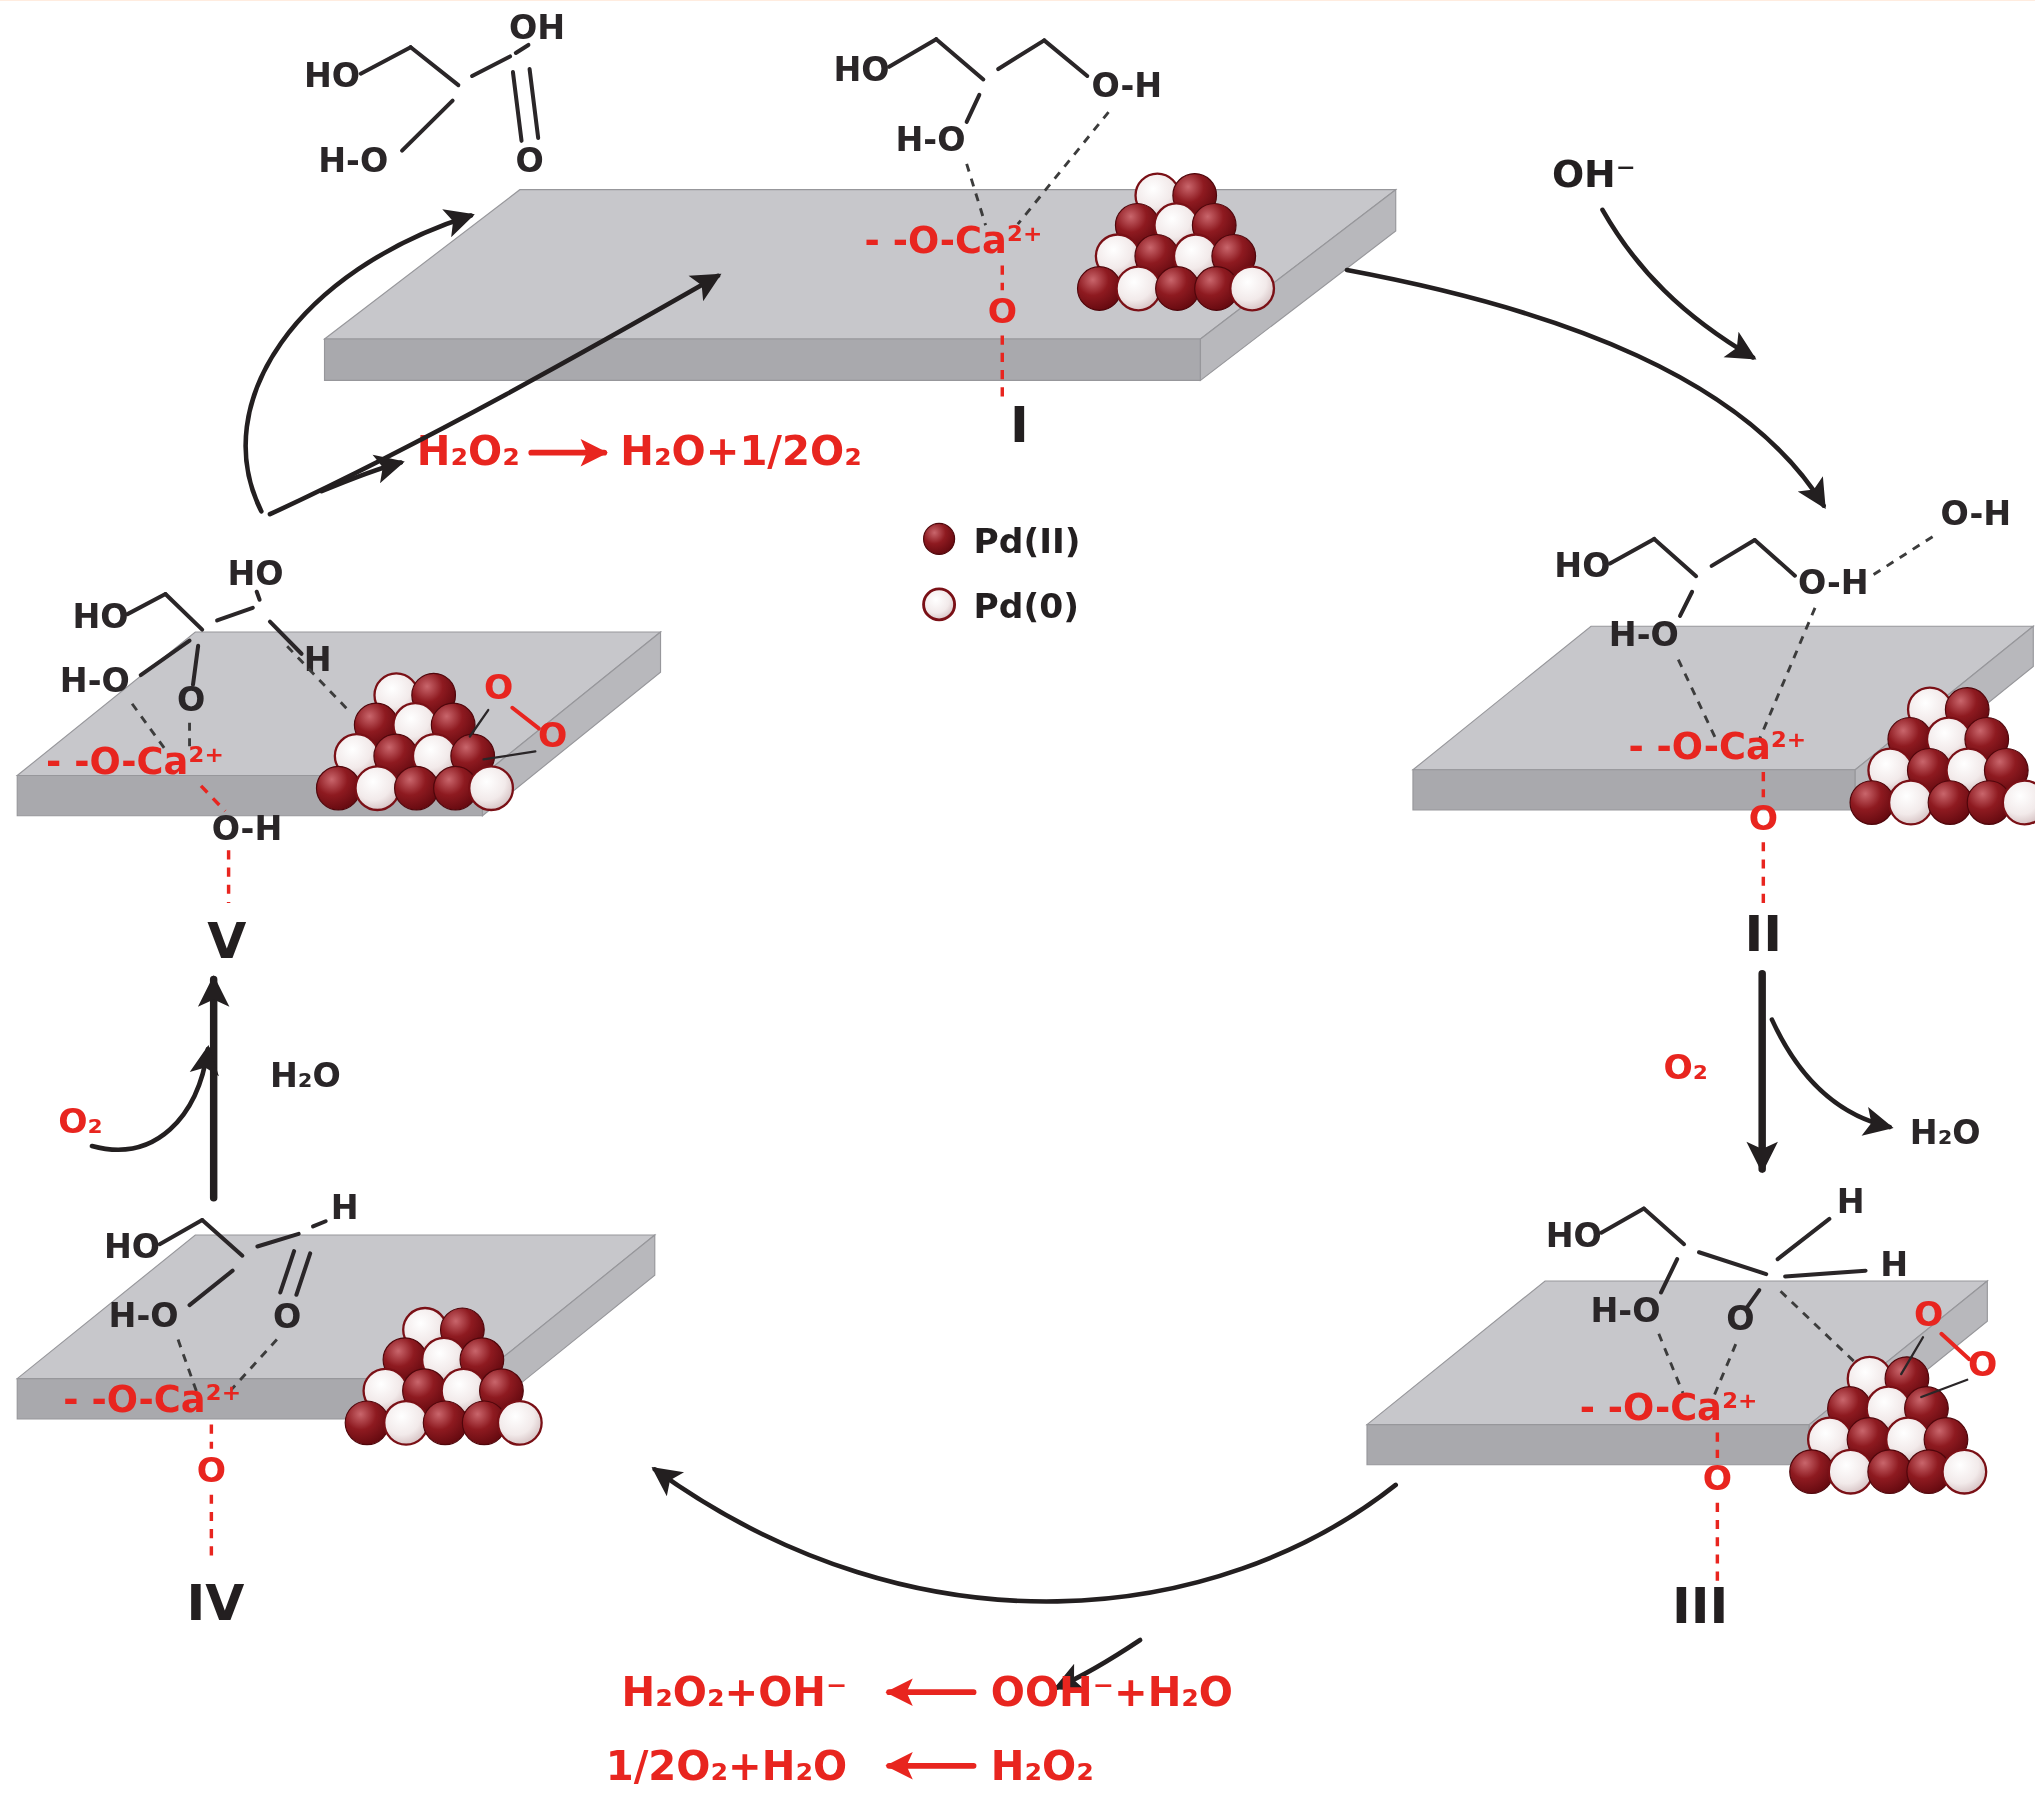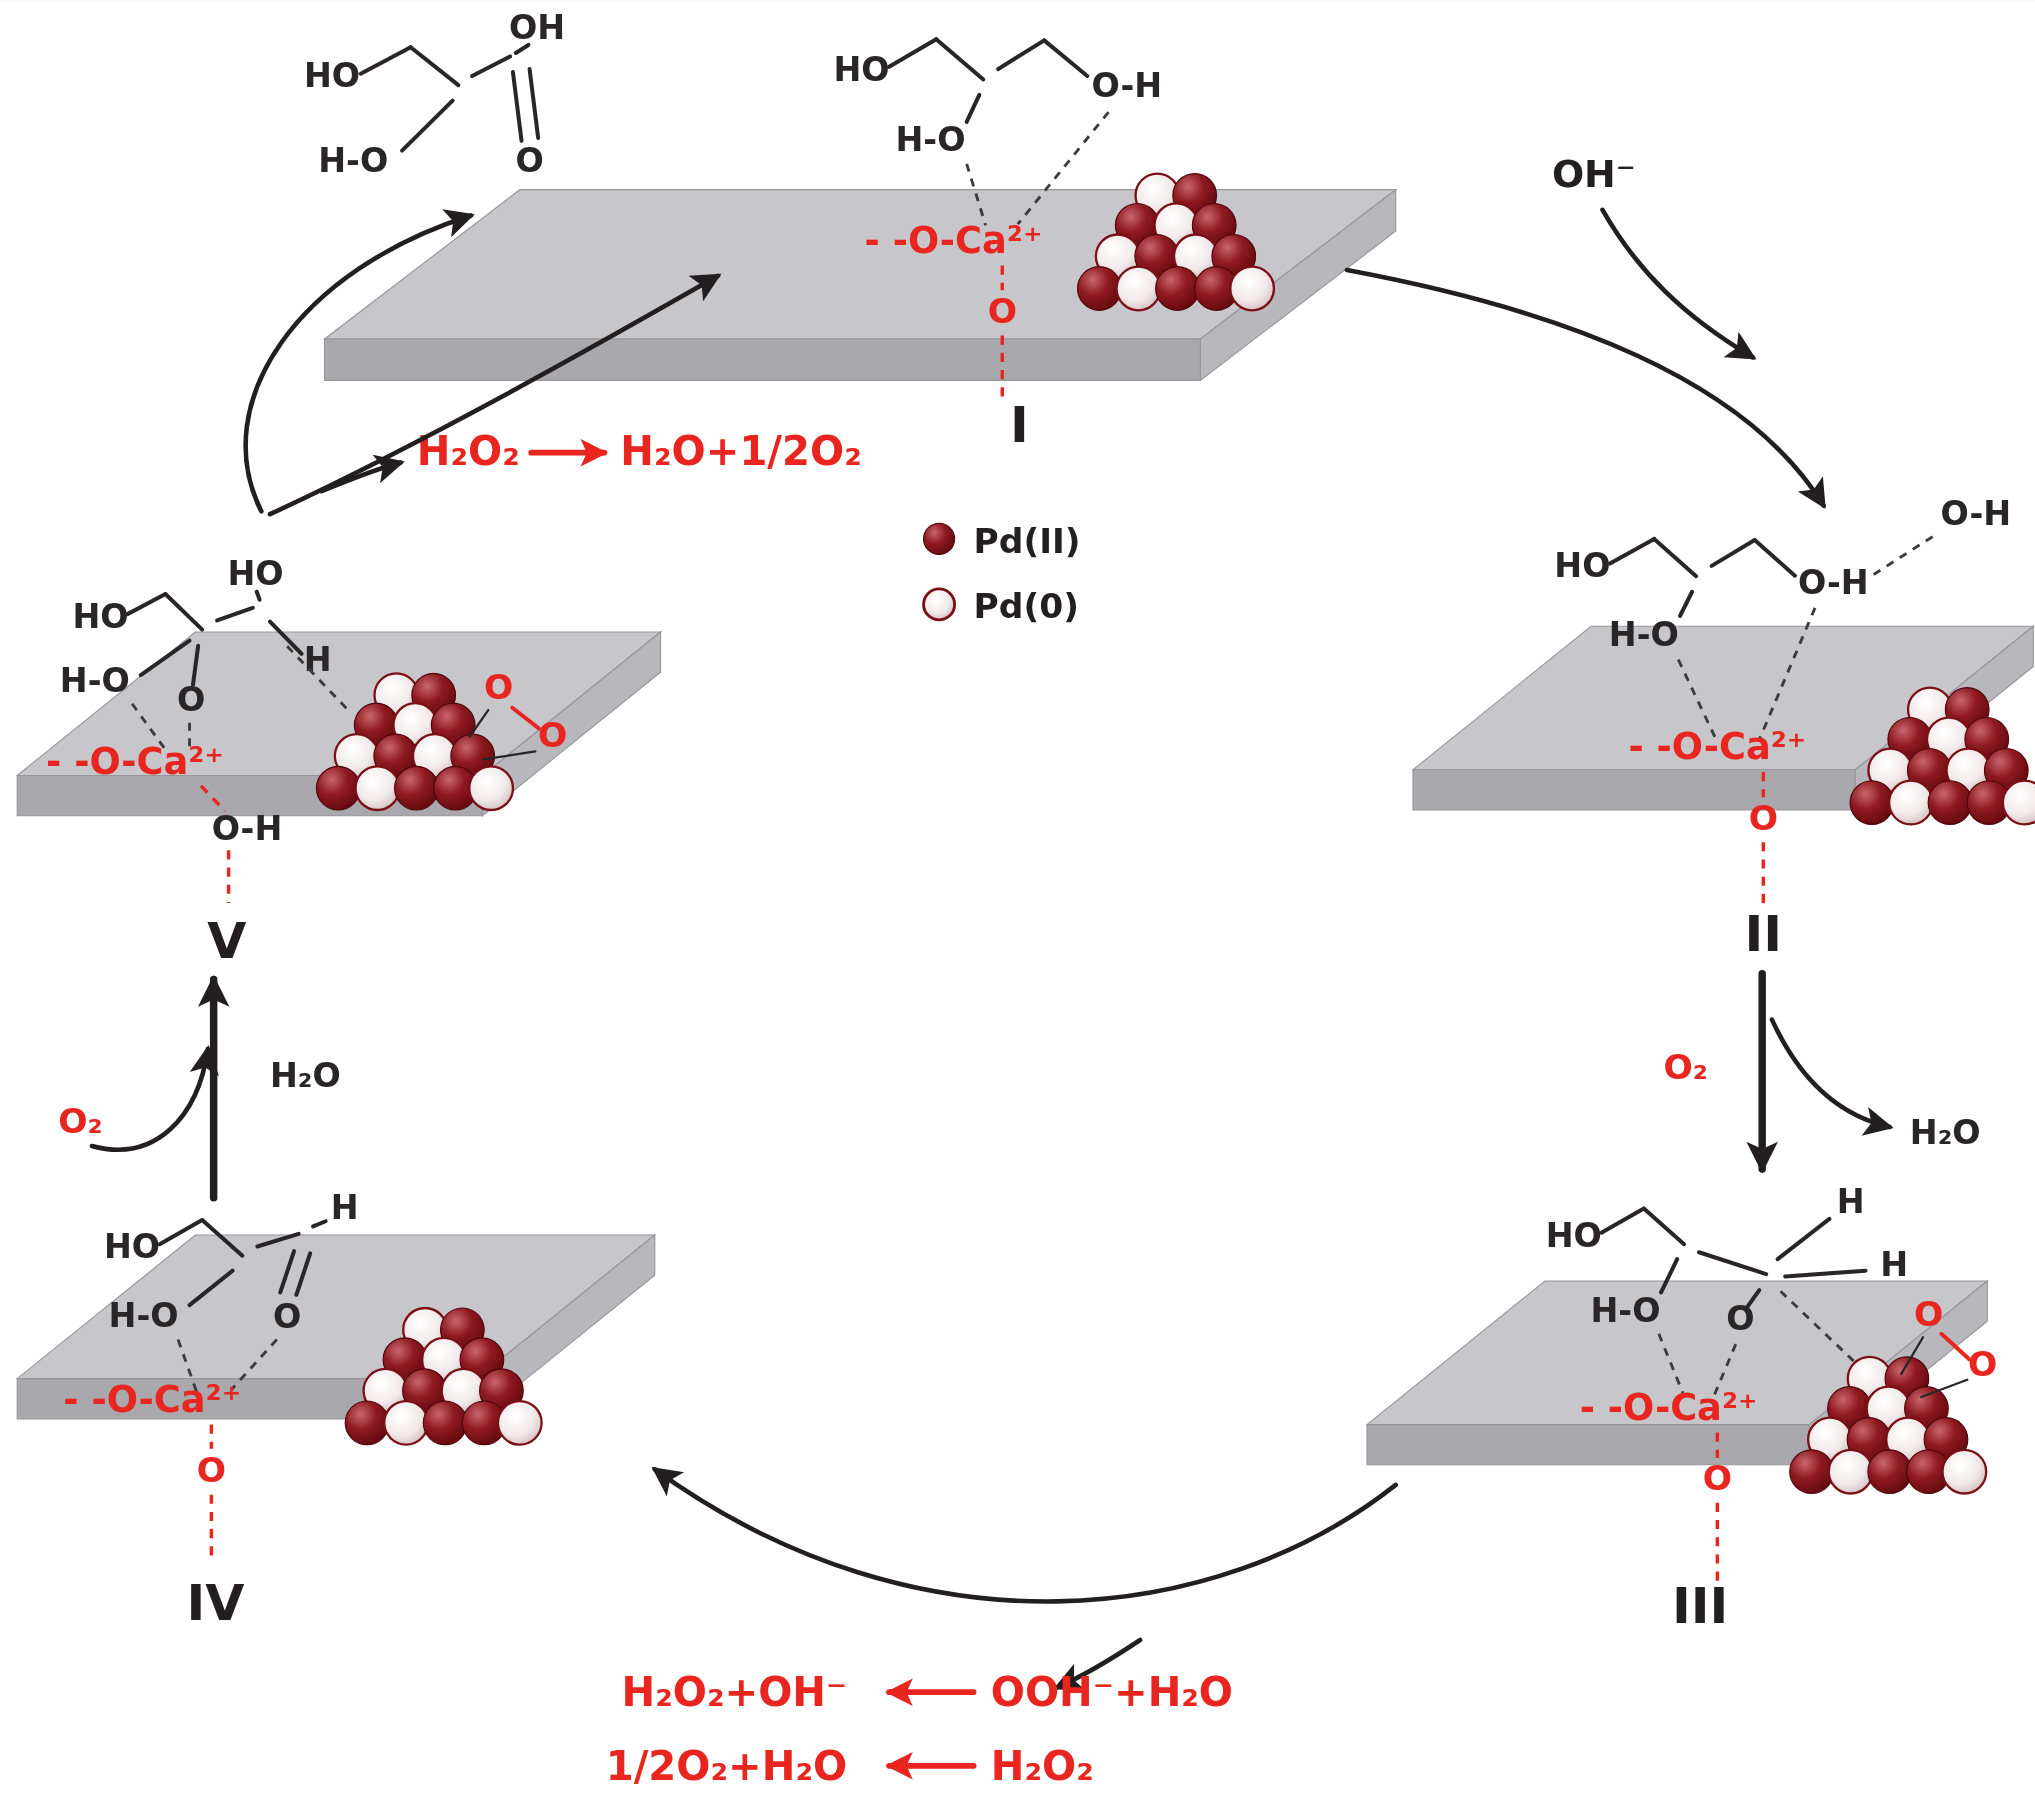--- a/index.html
+++ b/index.html
@@ -1,16 +1,16 @@
 <!DOCTYPE html>
 <html style="font-size:9.2px"><head>
 <meta charset="utf-8">
 <style>
   html,body{margin:0;padding:0;background:#ffffff;}
-  .canvas{position:relative;width:2035px;height:1813px;background:#f9a8d4;overflow:hidden;
+  .canvas{position:relative;width:2035px;height:1813px;background:#f97316;overflow:hidden;
           font-family:"DejaVu Sans", sans-serif;}
   svg{display:block;}
   .atom{font:bold 58px "DejaVu Sans",sans-serif;fill:#2a2628;}
   .atomR{font:bold 60px "DejaVu Sans",sans-serif;fill:#e8251f;}
   .ca{font:bold 64px "DejaVu Sans",sans-serif;fill:#e8251f;}
   .eq{font:bold 70px "DejaVu Sans",sans-serif;fill:#e8251f;}
   .st{font:bold 88px "DejaVu Sans",sans-serif;fill:#231f20;}
   .lg{font:bold 60px "DejaVu Sans",sans-serif;fill:#231f20;}
   .big{font:bold 66px "DejaVu Sans",sans-serif;fill:#231f20;}
   .bond{stroke:#2a2628;stroke-width:7;stroke-linecap:round;fill:none;}

